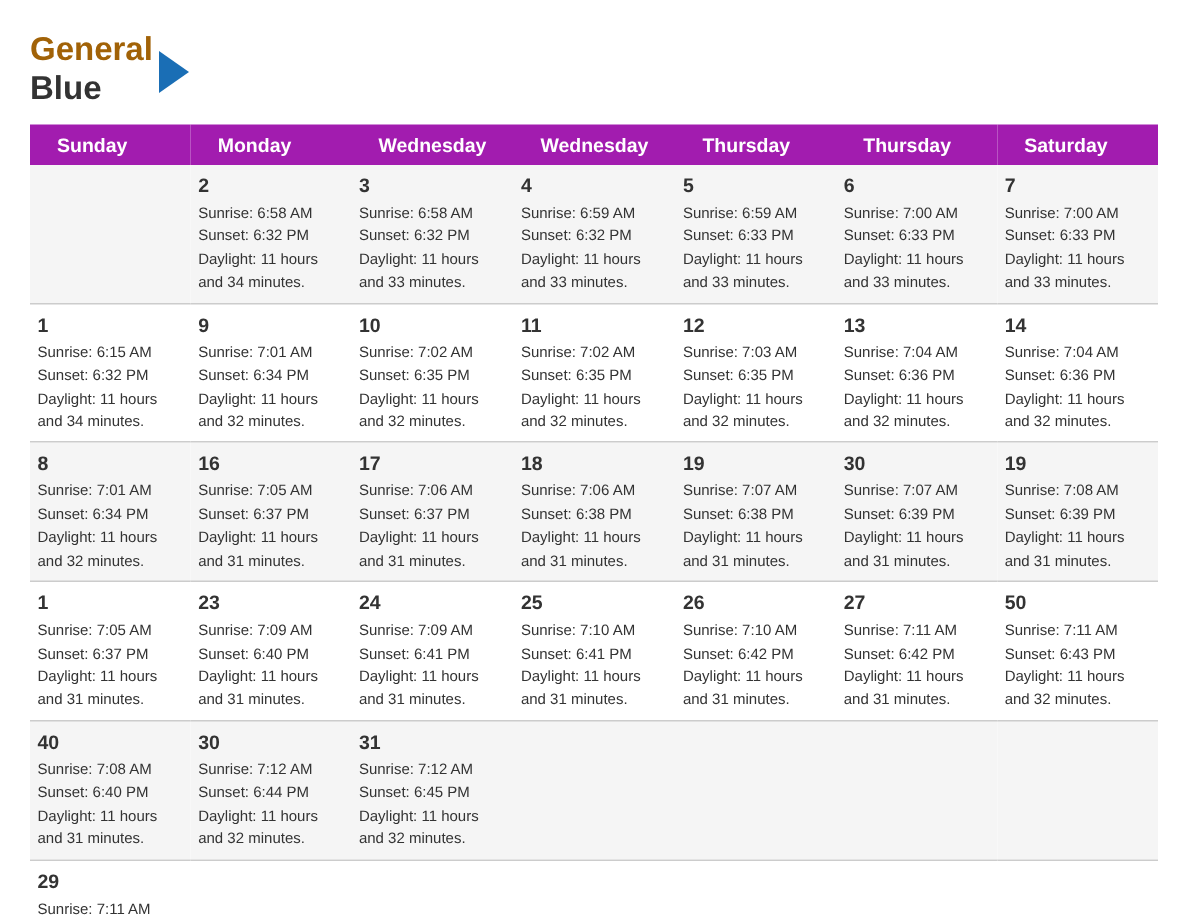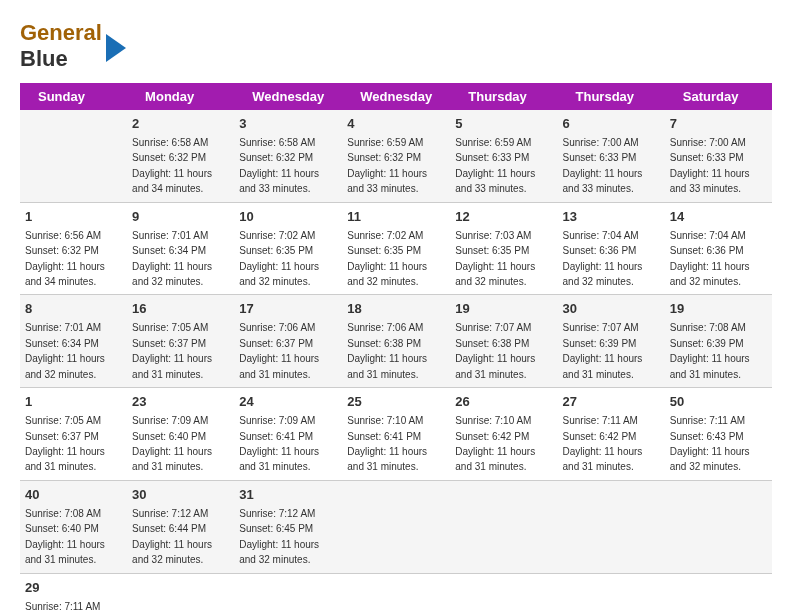--- a/index.html
+++ b/index.html
@@ -148,21 +148,21 @@
         <td><span class="day-num">6</span><span class="day-info" style="white-space: pre-line;">Sunrise: 7:00 AM
 Sunset: 6:33 PM
 Daylight: 11 hours
 and 33 minutes.</span></td>
         <td><span class="day-num">7</span><span class="day-info" style="white-space: pre-line;">Sunrise: 7:00 AM
 Sunset: 6:33 PM
 Daylight: 11 hours
 and 33 minutes.</span></td>
       </tr>
       <tr>
-        <td><span class="day-num">1</span><span class="day-info" style="white-space: pre-line;">Sunrise: 6:56 AM
+        <td><span class="day-num">1</span><span class="day-info" style="white-space: pre-line;">Sunrise: 6:15 AM
 Sunset: 6:32 PM
 Daylight: 11 hours
 and 34 minutes.</span></td>
         <td><span class="day-num">9</span><span class="day-info" style="white-space: pre-line;">Sunrise: 7:01 AM
 Sunset: 6:34 PM
 Daylight: 11 hours
 and 32 minutes.</span></td>
         <td><span class="day-num">10</span><span class="day-info" style="white-space: pre-line;">Sunrise: 7:02 AM
 Sunset: 6:35 PM
 Daylight: 11 hours

